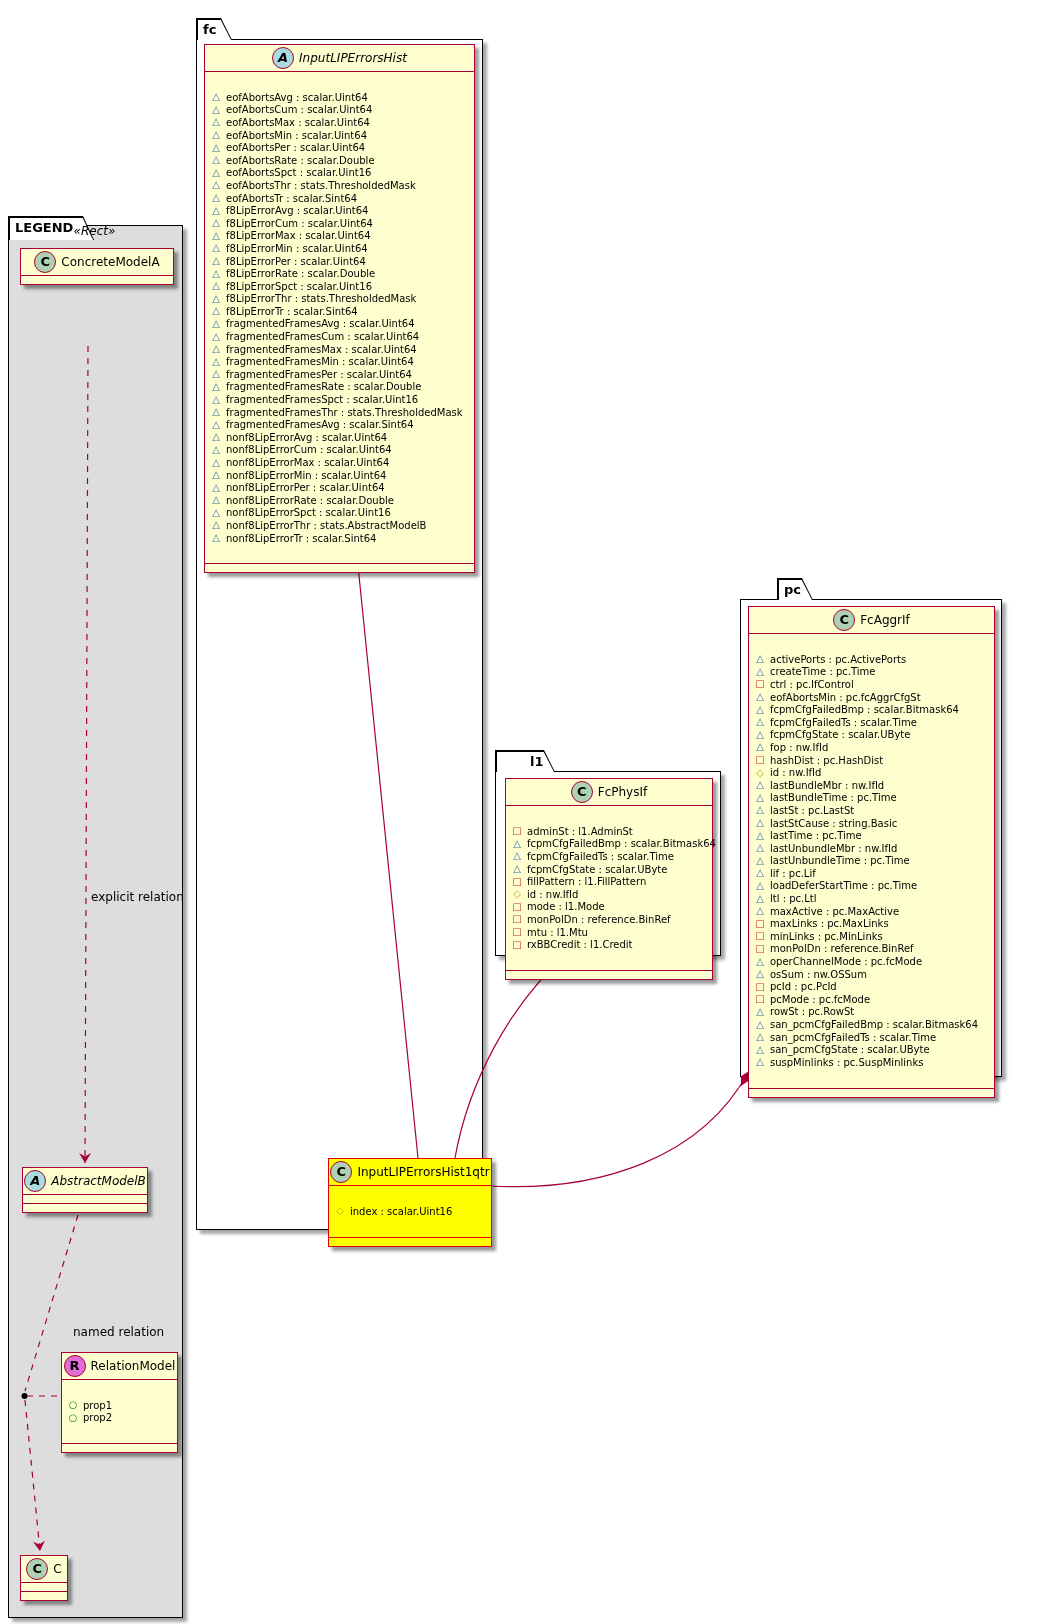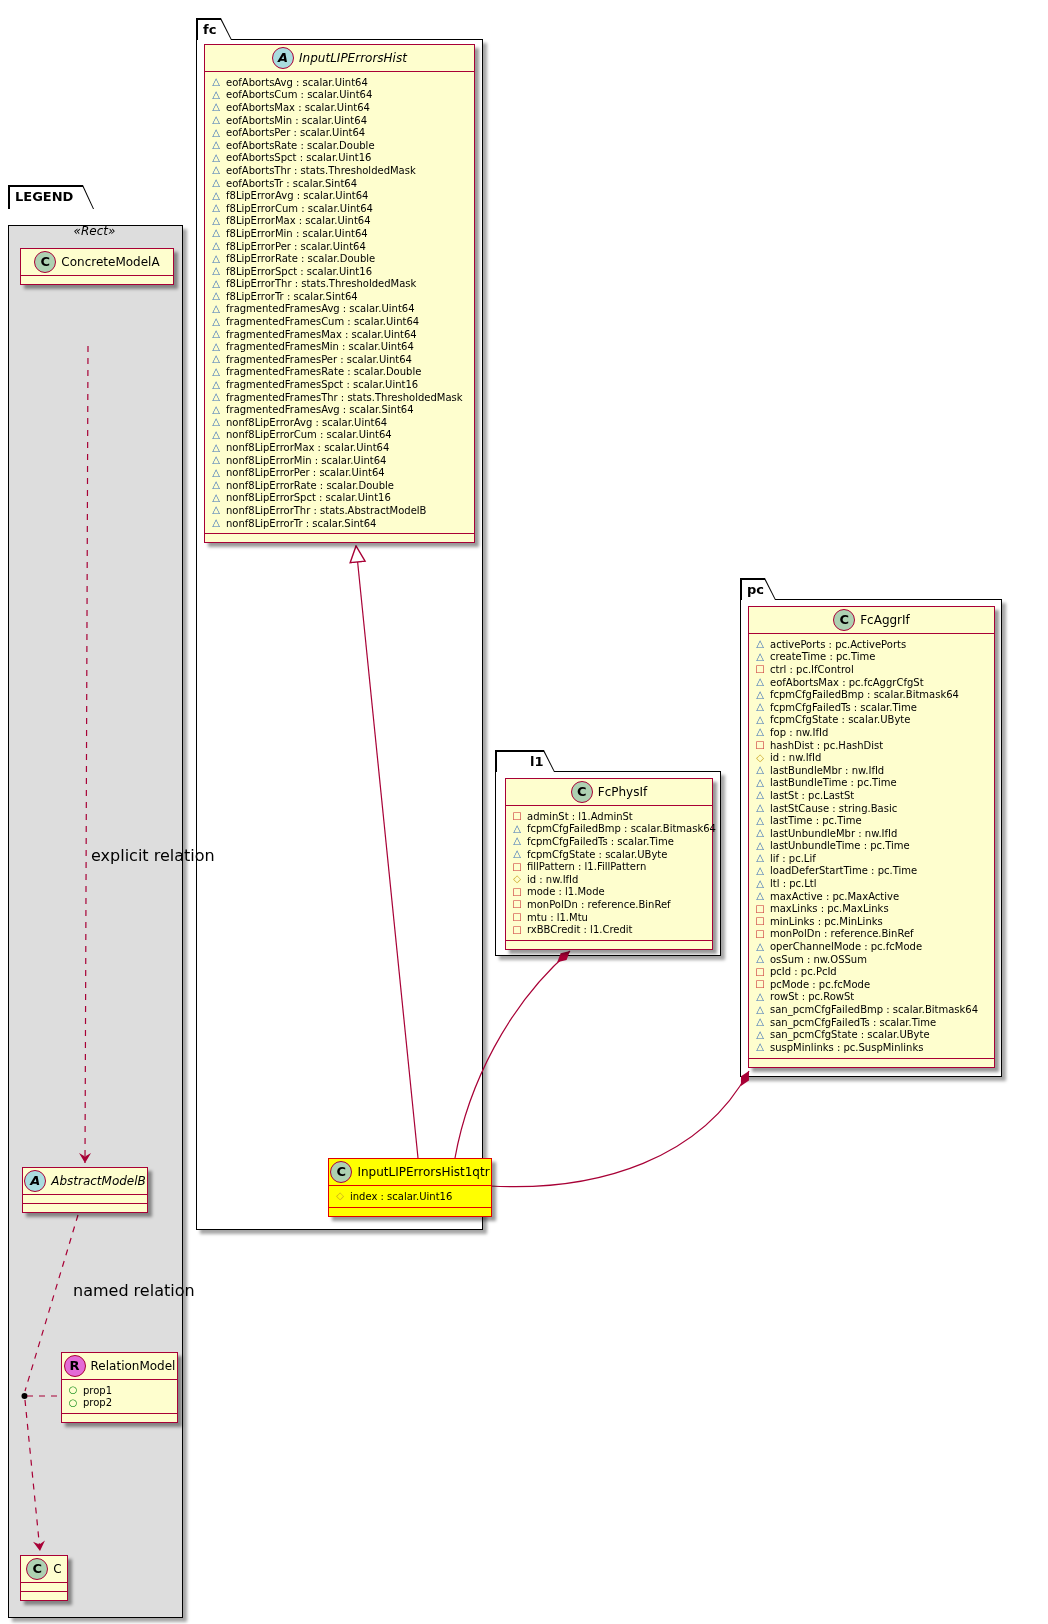--- a/index.html
+++ b/index.html
@@ -23,50 +23,50 @@
        box-shadow:4px 4px 3px rgba(0,0,0,0.4);z-index:4;}
   .cls-head{display:flex;align-items:center;justify-content:center;gap:5px;padding:3px 5px;height:20px;}
   .kind{flex:0 0 20px;width:20px;height:20px;border-radius:50%;border:1px solid #A80036;
         display:flex;align-items:center;justify-content:center;
         font-size:13px;font-weight:bold;line-height:20px;}
   .kind-A{background:#A9DCDF;font-style:italic;}
   .kind-C{background:#ADD1B2;}
   .kind-R{background:#E36BD6;}
   .cls-name{font-size:12px;white-space:nowrap;}
   .abstract .cls-name{font-style:italic;}
-  .attrs{border-top:1.5px solid #A80036;padding:4px 0;}
+  .attrs{border-top:1.5px solid #A80036;padding:19px 0;}
   .attr{height:12.6px;display:flex;align-items:center;gap:4px;padding:0 5px;}
   .attr-text{font-size:10px;white-space:nowrap;}
   .empty-comp{border-top:1.5px solid #A80036;height:8px;}
   .cls.hl{background:#FFFF00;border-color:#E00000;}
   .cls.hl .attrs,.cls.hl .empty-comp{border-color:#E00000;}
 
   
   .pi{flex:0 0 12px;width:12px;text-align:center;font-size:10px;line-height:12px;}
   .pi-admin::before{content:"○";color:#0E8A16;}
   .pi-implicit::before{content:"□";color:#C82930;}
   .pi-naming::before{content:"◇";color:#C8A421;}
   .pi-oper::before{content:"△";color:#3D71B8;}
 
   
-  .float-label{position:absolute;font-size:16px;z-index:5;white-space:nowrap;}
+  .float-label{position:absolute;font-size:12px;z-index:5;white-space:nowrap;margin-top:44px;}
   .stereo{position:absolute;font-size:12px;font-style:italic;text-align:center;z-index:3;}
 
   
   #rel-layer{position:absolute;left:0;top:0;z-index:3;pointer-events:none;}
   .rel{fill:none;stroke:#A80036;stroke-width:1.2px;}
   .rel.dash{stroke-dasharray:6 6;}
 </style>
 </head>
 <body>
 
 <div id="canvas">
 
   <div class="pkg-body gray" style="left:8px;top:225px;width:173px;height:1391px;"></div>
-  <div class="pkg-tab" style="left:8px;top:185px;width:86px;height:24px;">
+  <div class="pkg-tab" style="left:8px;top:216px;width:86px;height:24px;">
     <span class="tab-bg"></span>
     <span class="tab-fill"></span>
     <span class="tab-label">LEGEND</span>
   </div>
   <div class="stereo" style="left:8px;top:224px;width:173px;">«Rect»</div>
 
   <div class="pkg-body" style="left:196px;top:39px;width:285px;height:1189px;"></div>
   <div class="pkg-tab" style="left:196px;top:18px;width:36px;height:22px;">
     <span class="tab-bg"></span>
     <span class="tab-fill"></span>
@@ -74,21 +74,21 @@
   </div>
 
   <div class="pkg-body" style="left:495px;top:771px;width:224px;height:183px;"></div>
   <div class="pkg-tab" style="left:495px;top:750px;width:32px;height:22px;padding-left:28px;">
     <span class="tab-bg"></span>
     <span class="tab-fill"></span>
     <span class="tab-label">l1</span>
   </div>
 
   <div class="pkg-body" style="left:740px;top:599px;width:260px;height:476px;"></div>
-  <div class="pkg-tab" style="left:740px;top:578px;width:36px;height:22px;">
+  <div class="pkg-tab" style="left:777px;top:578px;width:36px;height:22px;">
     <span class="tab-bg"></span>
     <span class="tab-fill"></span>
     <span class="tab-label">pc</span>
   </div>
 
   <svg id="rel-layer" width="1048" height="1624">
     <defs>
       <marker id="tri" viewBox="0 0 18 18" refX="17" refY="9" markerWidth="18" markerHeight="18" orient="auto" markerUnits="userSpaceOnUse">
         <path d="M 17 9 L 1 1.5 L 1 16.5 Z" fill="#FFFFFF" stroke="#A80036" stroke-width="1.4"></path>
       </marker>
@@ -316,21 +316,21 @@
           <span class="attr-text">createTime : pc.Time</span>
         </div>
 
         <div class="attr">
           <span class="pi pi-implicit"></span>
           <span class="attr-text">ctrl : pc.IfControl</span>
         </div>
 
         <div class="attr">
           <span class="pi pi-oper"></span>
-          <span class="attr-text">eofAbortsMax : pc.fcAggrCfgSt</span>
+          <span class="attr-text">eofAbortsMin : pc.fcAggrCfgSt</span>
         </div>
 
         <div class="attr">
           <span class="pi pi-oper"></span>
           <span class="attr-text">fcpmCfgFailedBmp : scalar.Bitmask64</span>
         </div>
 
         <div class="attr">
           <span class="pi pi-oper"></span>
           <span class="attr-text">fcpmCfgFailedTs : scalar.Time</span>

